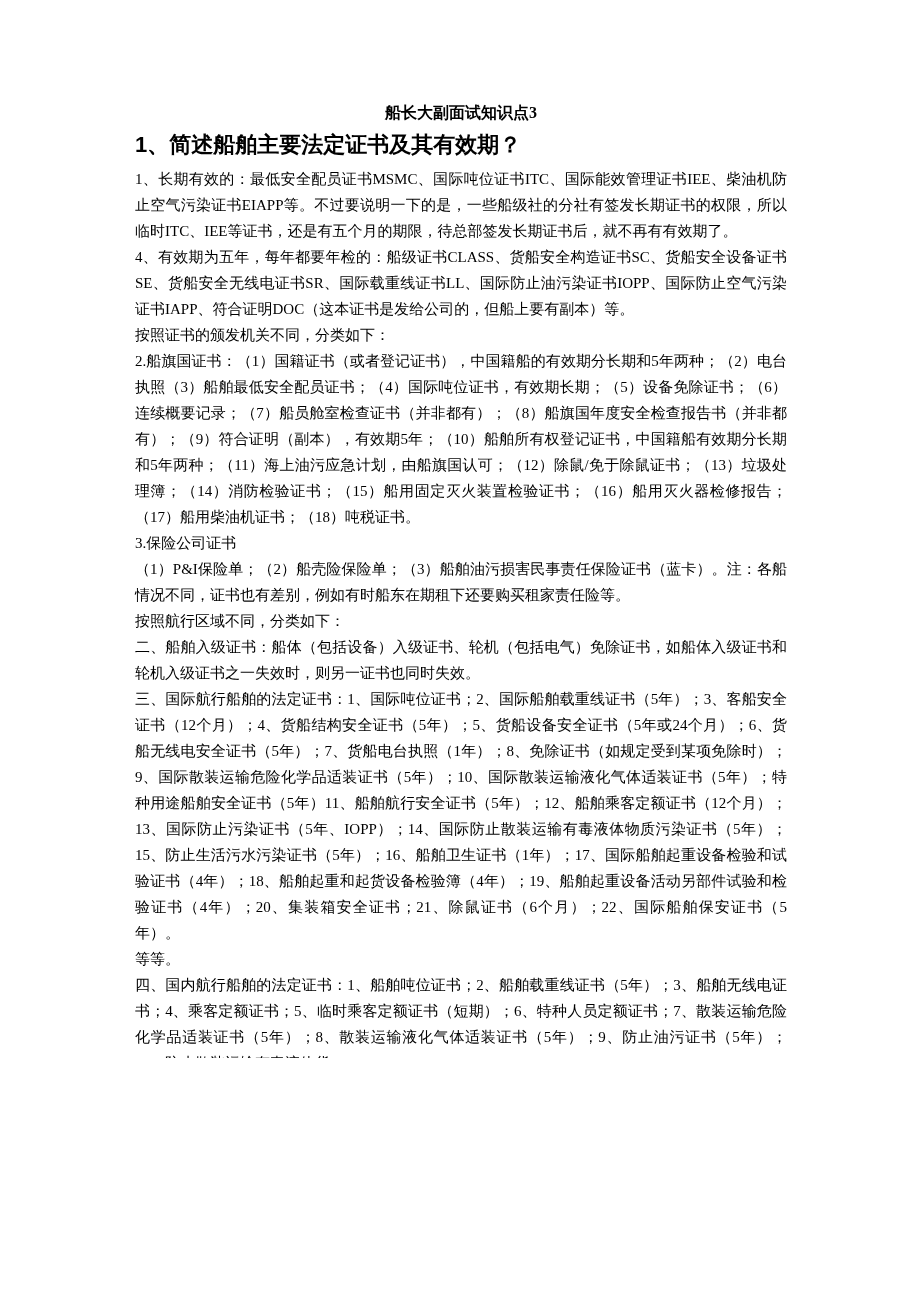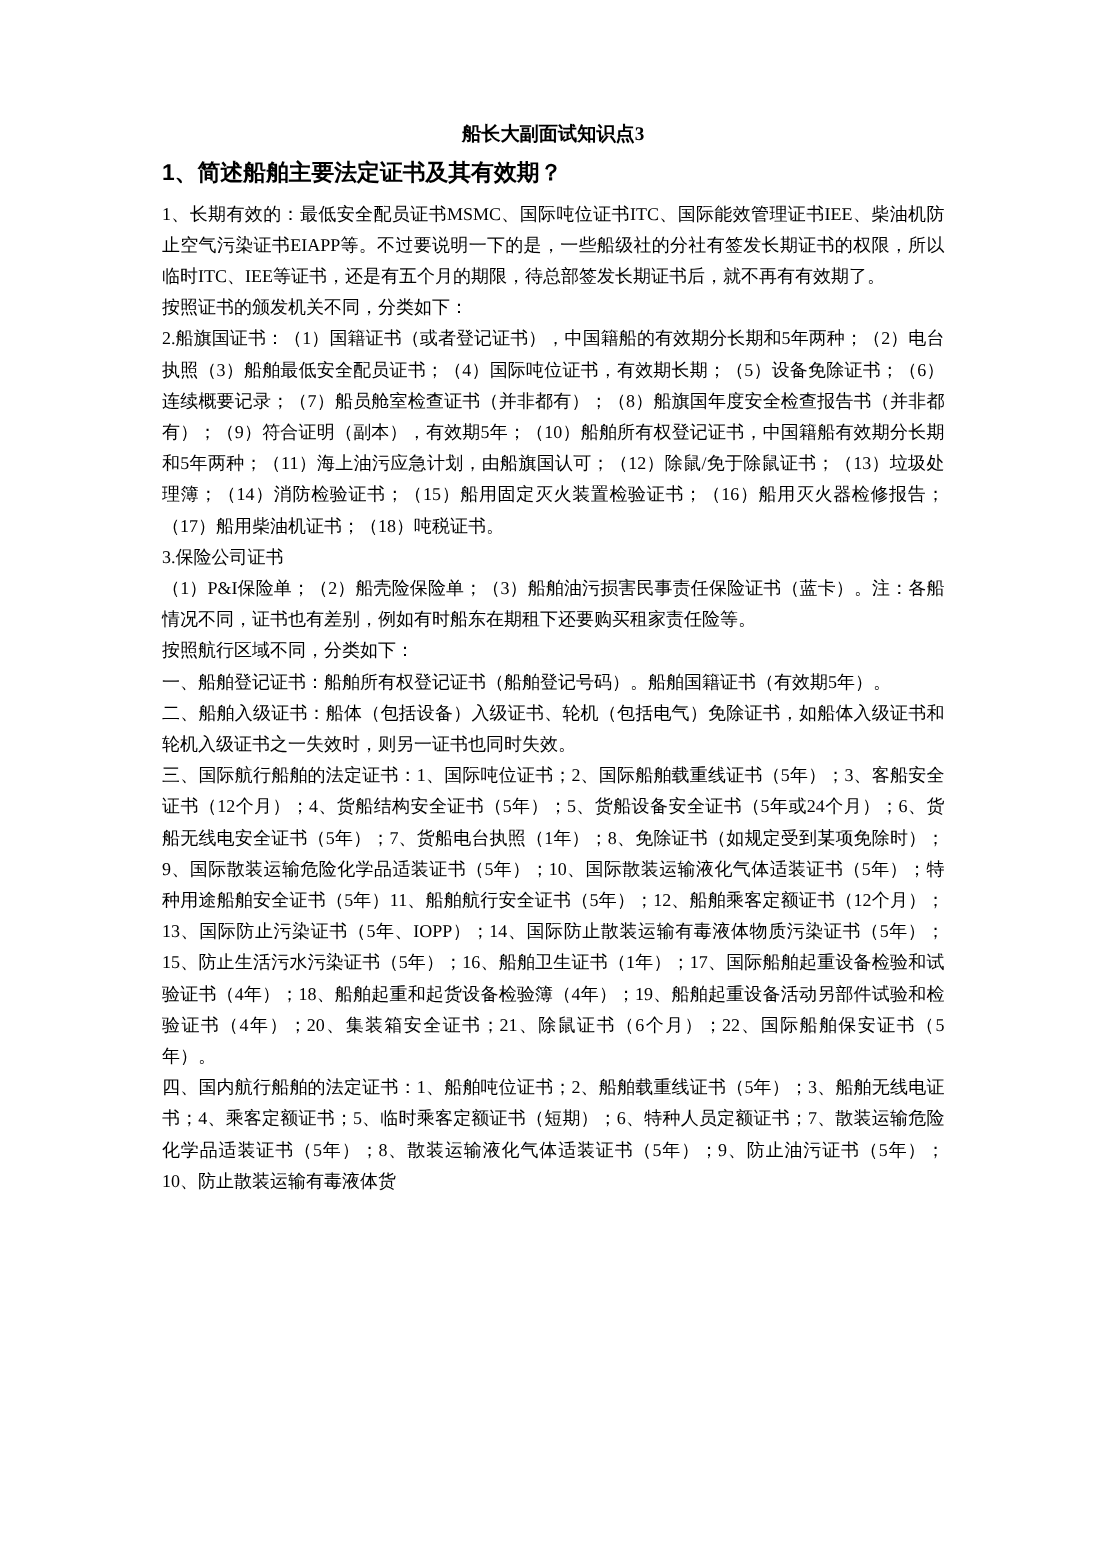--- a/index.html
+++ b/index.html
@@ -18,21 +18,21 @@
     overflow: hidden;
   }
   .doc-title {
     text-align: center;
     font-size: 16px;
     font-weight: bold;
     line-height: 26px;
     margin: 0 0 4px 0;
   }
   .doc-heading {
-    font-size: 19px;
+    font-size: 22px;
     font-weight: bold;
     line-height: 30px;
     margin: 0 0 6px 0;
     font-family: "Liberation Sans", "DejaVu Sans", sans-serif;
   }
   .doc-body {
     font-size: 15px;
     line-height: 26px;
     text-align: justify;
     text-justify: inter-ideograph;
@@ -46,23 +46,24 @@
   }
 </style>
 </head>
 <body>
 
 <div class="page">
   <h1 class="doc-title">船长大副面试知识点3</h1>
   <h2 class="doc-heading">1、简述船舶主要法定证书及其有效期？</h2>
   <div class="doc-body">
       <p><span>1、</span><span class="u">长期有效的</span><span>：最低安全配员证书MSMC、国际吨位证书ITC、国际能效管理证书IEE、柴油机防止空气污染证书EIAPP等。不过要说明一下的是，一些船级社的分社有签发长期证书的权限，所以临时ITC、IEE等证书，还是有五个月的期限，待总部签发长期证书后，就不再有有效期了。</span></p>
+      <p><span>4、</span><span class="u">有效期为五年，每年都要年检的</span><span>：船级证书CLASS、货船安全构造证书SC、货船安全设备证书SE、货船安全无线电证书SR、国际载重线证书LL、国际防止油污染证书IOPP、国际防止空气污染证书IAPP、符合证明DOC（这本证书是发给公司的，但船上要有副本）等。</span></p>
       <p><span class="u">按照证书的颁发机关不同，分类如下：</span></p>
       <p><span>2.船旗国证书：（1）国籍证书（或者登记证书），中国籍船的有效期分长期和5年两种；（2）电台执照（3）船舶最低安全配员证书；（4）国际吨位证书，有效期长期；（5）设备免除证书；（6）连续概要记录；（7）船员舱室检查证书（并非都有）；（8）船旗国年度安全检查报告书（并非都有）；（9）符合证明（副本），有效期5年；（10）船舶所有权登记证书，中国籍船有效期分长期和5年两种；（11）海上油污应急计划，由船旗国认可；（12）除鼠/免于除鼠证书；（13）垃圾处理簿；（14）消防检验证书；（15）船用固定灭火装置检验证书；（16）船用灭火器检修报告；（17）船用柴油机证书；（18）吨税证书。</span></p>
       <p><span>3.保险公司证书</span></p>
       <p><span>（1）P&amp;I保险单；（2）船壳险保险单；（3）船舶油污损害民事责任保险证书（蓝卡）。注：各船情况不同，证书也有差别，例如有时船东在期租下还要购买租家责任险等。</span></p>
       <p><span class="u">按照航行区域不同，分类如下：</span></p>
-      <p><span>一、船舶登记证书：船舶所有权登记证书（船舶登记号码）。船舶国籍证书（有效期5年）。</span></p>
       <p><span>二、船舶入级证书：船体（包括设备）入级证书、轮机（包括电气）免除证书，如船体入级证书和轮机入级证书之一失效时，则另一证书也同时失效。</span></p>
       <p><span>三、</span><span class="u">国际航行船舶的法定证书</span><span>：1、国际吨位证书；2、国际船舶载重线证书（5年）；3、客船安全证书（12个月）；4、货船结构安全证书（5年）；5、货船设备安全证书（5年或24个月）；6、货船无线电安全证书（5年）；7、货船电台执照（1年）；8、免除证书（如规定受到某项免除时）；9、国际散装运输危险化学品适装证书（5年）；10、国际散装运输液化气体适装证书（5年）；特种用途船舶安全证书（5年）11、船舶航行安全证书（5年）；12、船舶乘客定额证书（12个月）；13、国际防止污染证书（5年、IOPP）；14、国际防止散装运输有毒液体物质污染证书（5年）；15、防止生活污水污染证书（5年）；16、船舶卫生证书（1年）；17、国际船舶起重设备检验和试验证书（4年）；18、船舶起重和起货设备检验簿（4年）；19、船舶起重设备活动另部件试验和检验证书（4年）；20、集装箱安全证书；21、除鼠证书（6个月）；22、国际船舶保安证书（5年）。</span></p>
+      <p><span>等等。</span></p>
       <p><span>四、</span><span class="u">国内航行船舶的法定证书</span><span>：1、船舶吨位证书；2、船舶载重线证书（5年）；3、船舶无线电证书；4、乘客定额证书；5、临时乘客定额证书（短期）；6、特种人员定额证书；7、散装运输危险化学品适装证书（5年）；8、散装运输液化气体适装证书（5年）；9、防止油污证书（5年）；10、防止散装运输有毒液体货</span></p>
     </div>
 </div>
 
 </body></html>

